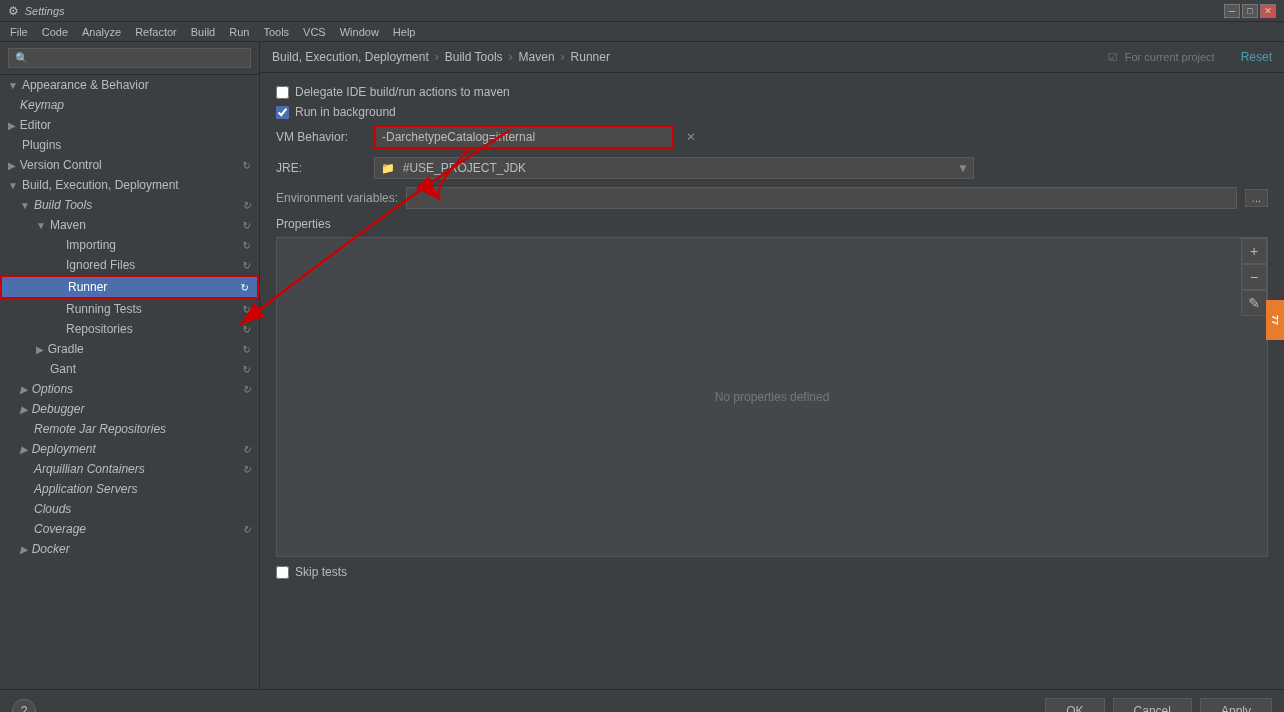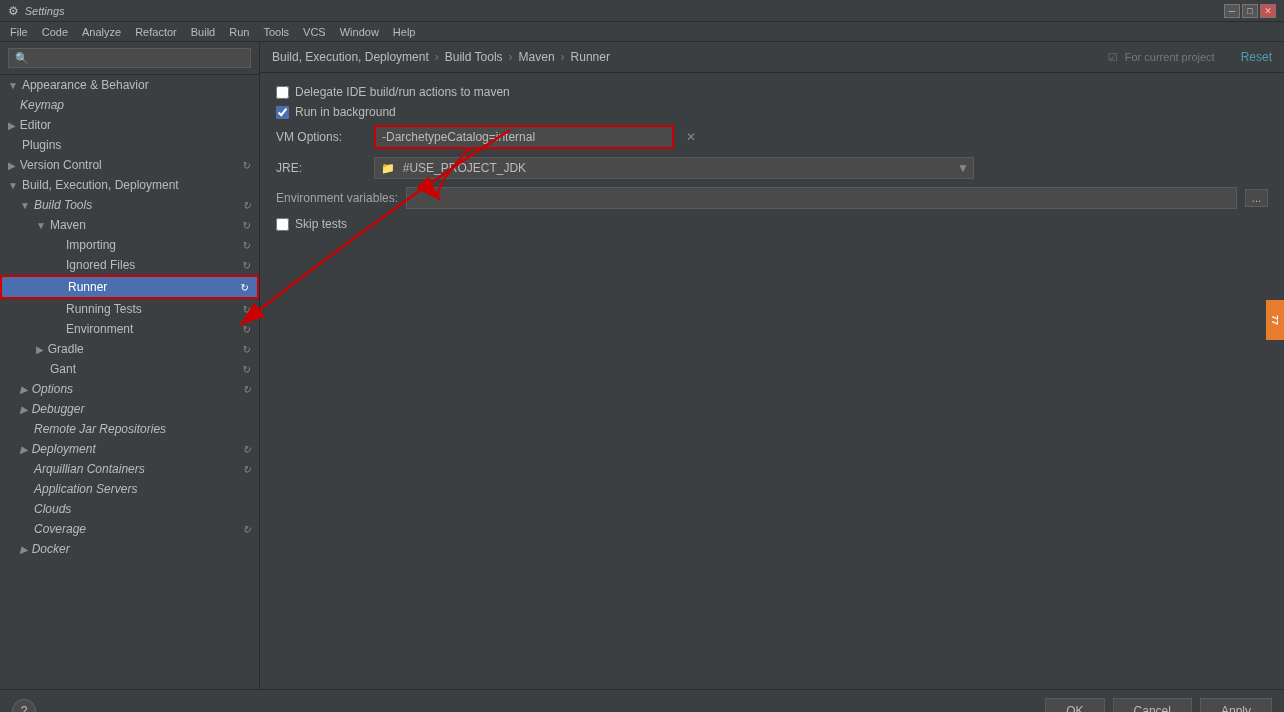--- a/index.html
+++ b/index.html
@@ -371,21 +371,21 @@
         </div>
 
         <div class="tree-item indent3">
           <span style="margin-right:14px;"></span>
           <span>Running Tests</span>
           <span class="sync-icon">↻</span>
         </div>
 
         <div class="tree-item indent3">
           <span style="margin-right:14px;"></span>
-          <span>Environment</span>
+          <span>Repositories</span>
           <span class="sync-icon">↻</span>
         </div>
 
         <div class="tree-item indent2">
           <span class="arrow">▶</span>
           <span>Gradle</span>
           <span class="sync-icon">↻</span>
         </div>
 
         <div class="tree-item indent2">
@@ -469,21 +469,21 @@
             <input type="checkbox" id="delegate" style="">
             <label for="delegate">Delegate IDE build/run actions to maven</label>
           </div>
 
           <div class="checkbox-row">
             <input type="checkbox" id="runbg" checked="" style="">
             <label for="runbg">Run in background</label>
           </div>
 
           <div class="vm-options-row">
-            <span class="vm-options-label">VM Options:</span>
+            <span class="vm-options-label">VM Behavior:</span>
             <input type="text" class="vm-options-input" value="-DarchetypeCatalog=internal" style="border: 2px solid rgb(204, 0, 0); background: rgb(74, 74, 74); color: rgb(187, 187, 187); padding: 3px 6px; font-size: 12px; width: 300px; outline: none;">
             <span style="color:#888; margin-left:4px; cursor:pointer;">✕</span>
           </div>
 
           <div class="jre-row">
             <span class="jre-label">JRE:</span>
             <div style="display:flex; align-items:center; width:600px; background:#4a4a4a; border:1px solid #5a5a5a;">
               <span style="color:#6a9ec7; margin-left:6px; margin-right:4px; font-size:11px;">📁</span>
               <select style="background:#4a4a4a; border:none; color:#bbb; padding:3px 4px; font-size:12px; flex:1; outline:none; appearance:none;">
                 <option>#USE_PROJECT_JDK</option>
@@ -491,20 +491,31 @@
               <span style="color:#888; margin-right:4px;">▼</span>
             </div>
           </div>
 
           <div class="env-row">
             <span class="env-label">Environment variables:</span>
             <input type="text" class="env-input" style="background: rgb(74, 74, 74); border: 1px solid rgb(90, 90, 90); color: rgb(187, 187, 187); padding: 3px 6px; font-size: 12px; flex: 1 1 0%; outline: none;">
             <button class="env-btn" style="background:#4a4a4a; border:1px solid #5a5a5a; color:#bbb; padding:2px 6px; cursor:pointer; font-size:11px;">...</button>
           </div>
 
+          <div class="properties-section">
+            <div class="properties-label">Properties</div>
+            <div class="properties-panel">
+              <div class="no-properties">No properties defined</div>
+              <div class="properties-toolbar">
+                <div class="prop-toolbar-btn">+</div>
+                <div class="prop-toolbar-btn">−</div>
+                <div class="prop-toolbar-btn">✎</div>
+              </div>
+            </div>
+          </div>
 
           <div class="skip-tests-row" style="margin-top:8px;">
             <input type="checkbox" id="skiptests" style="">
             <label for="skiptests">Skip tests</label>
           </div>
         </div>
       </div>
     </div>
 
     <div class="dialog-footer">

